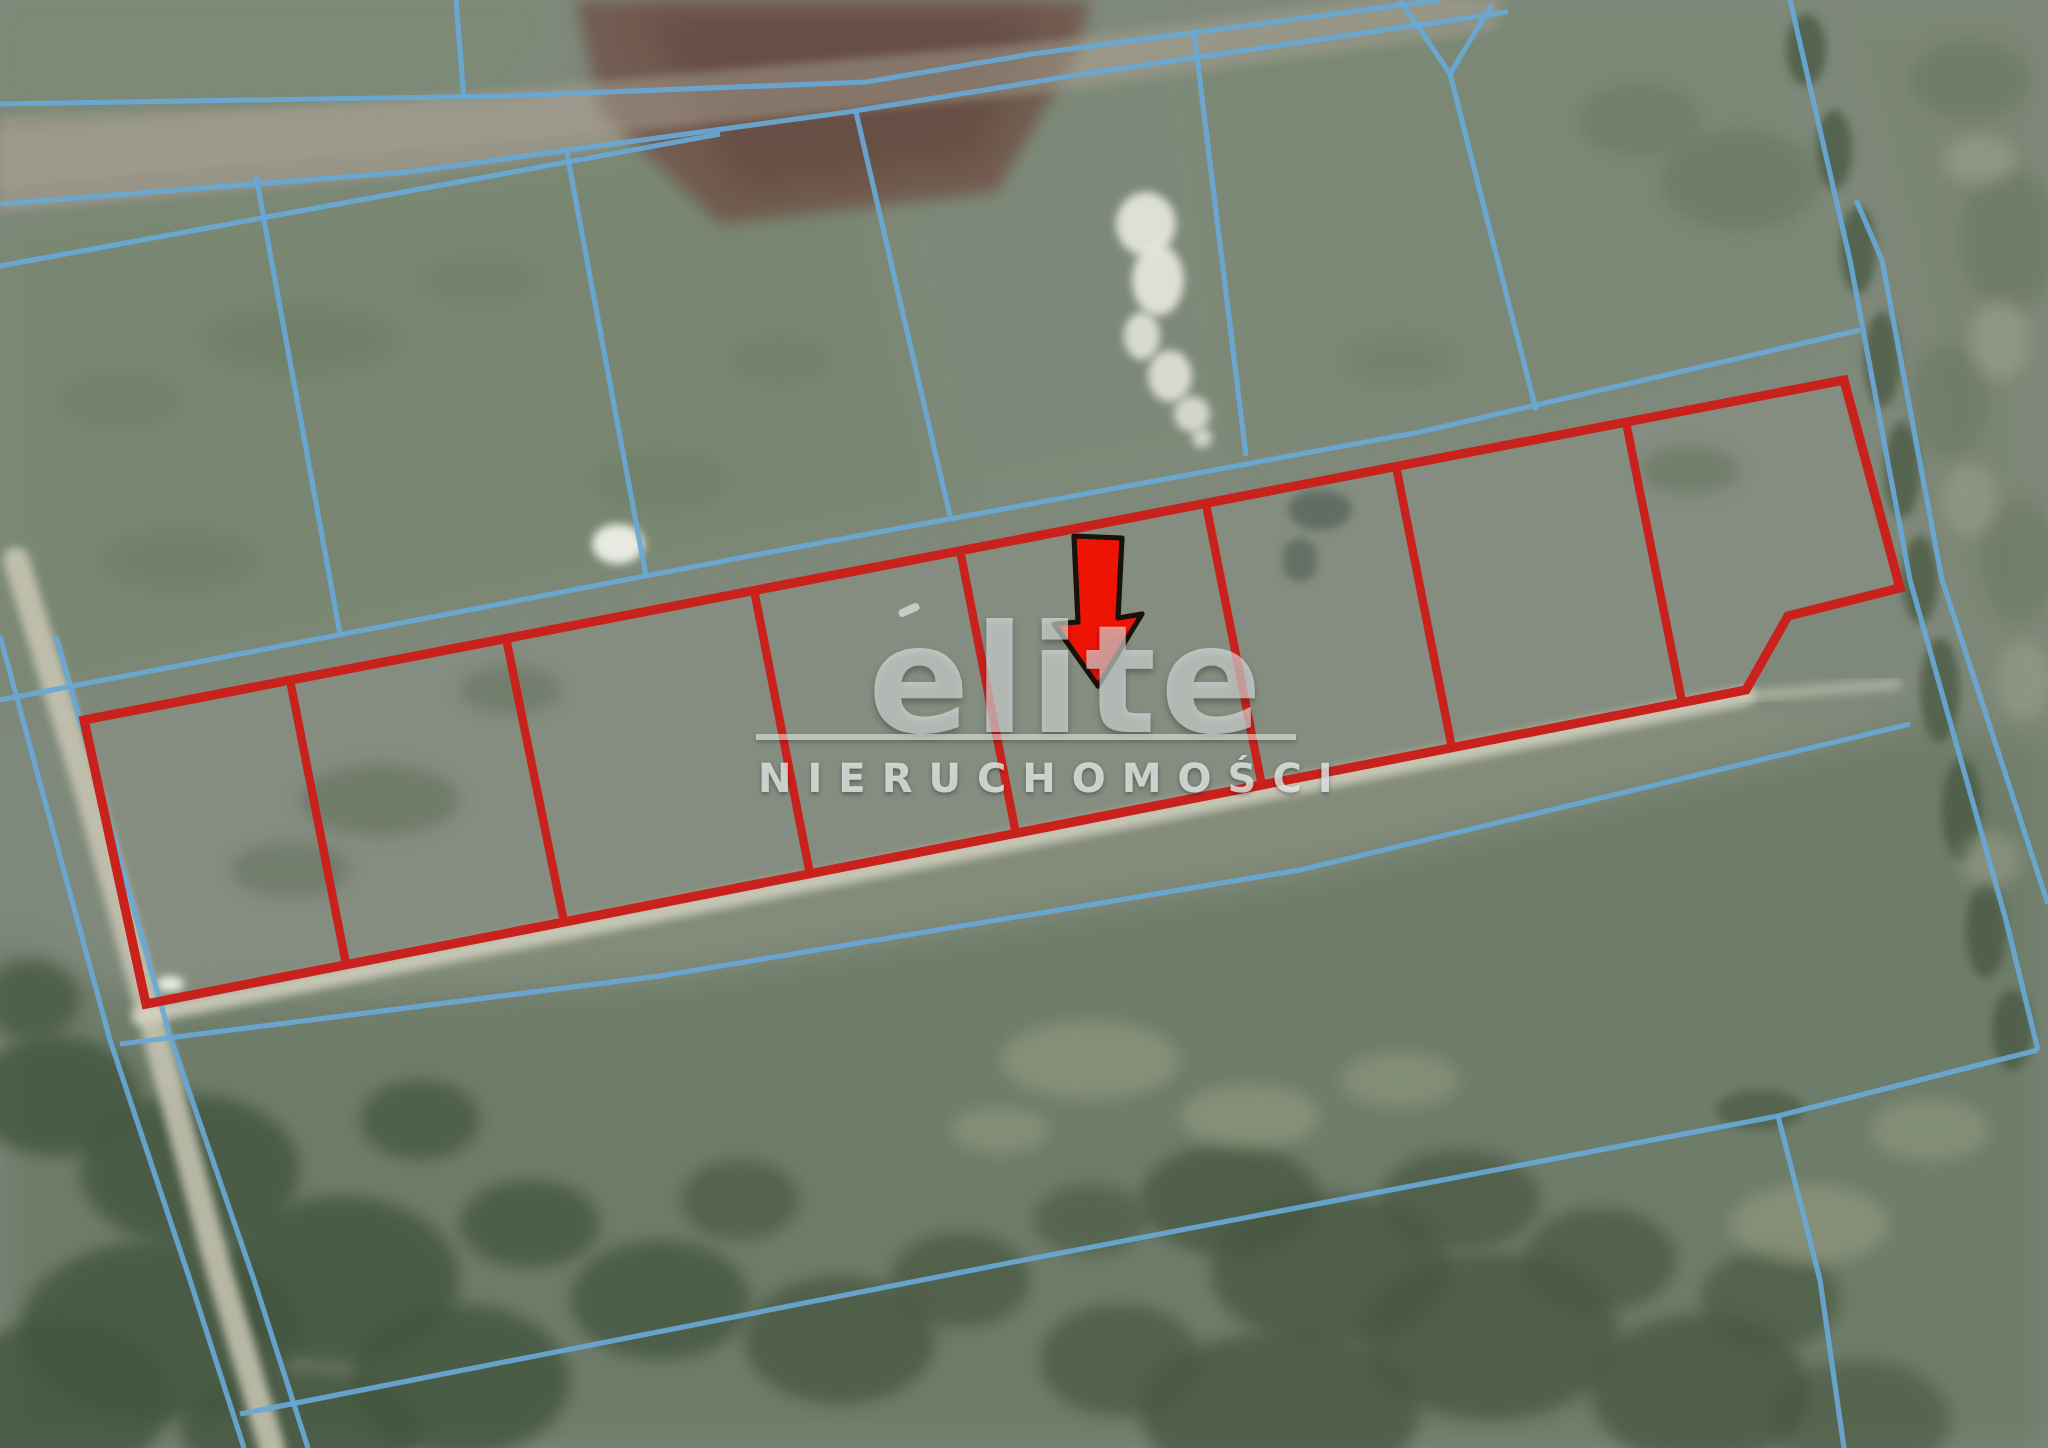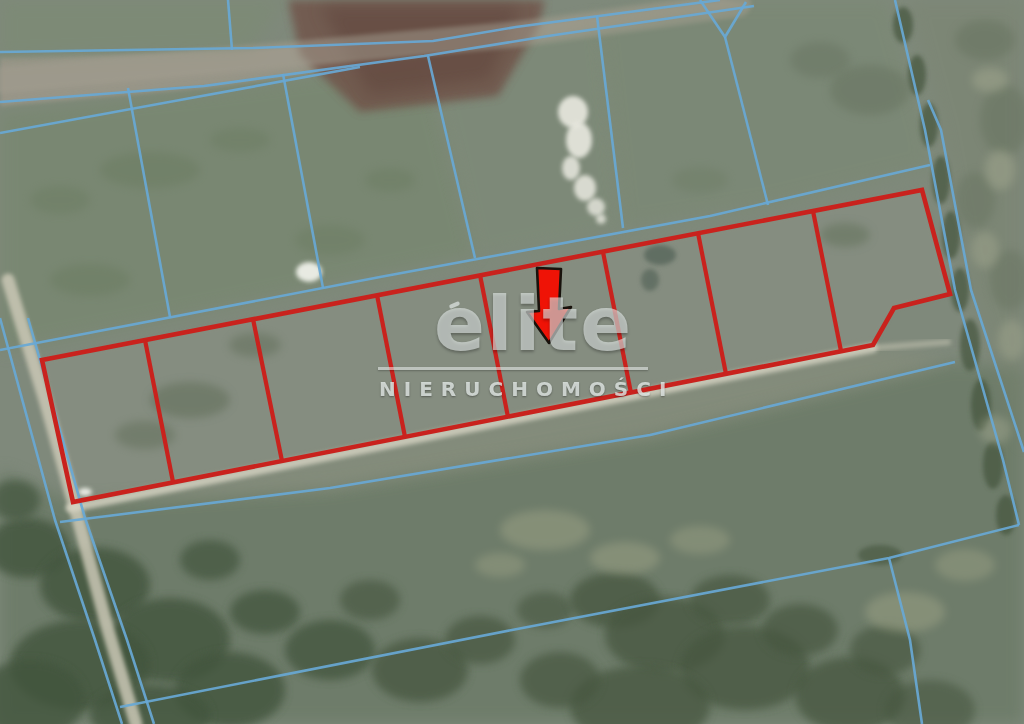--- a/index.html
+++ b/index.html
@@ -1,20 +1,20 @@
 <!DOCTYPE html>
 <html><head>
 <meta charset="utf-8">
 <style>
   html,body{margin:0;padding:0;background:#222;}
   .stage{position:relative;width:1024px;height:724px;overflow:hidden;
          font-family:"DejaVu Sans",sans-serif;}
   .stage svg{position:absolute;left:0;top:0;display:block;}
   .wm{position:absolute;left:0;top:0;width:100%;height:100%;pointer-events:none;}
-  .wm-brand{position:absolute;left:434px;top:287px;font-size:75px;font-weight:bold;
+  .wm-brand{position:absolute;left:434px;top:303px;font-size:75px;font-weight:bold;
             line-height:1;letter-spacing:2px;color:rgba(228,234,232,0.62);
             text-shadow:0 2px 3px rgba(0,0,0,0.28);
             font-family:"DejaVu Sans",sans-serif;}
   .wm-accent{position:absolute;left:449px;top:303px;width:11px;height:4px;border-radius:2px;
              background:rgba(232,238,236,0.65);transform:rotate(-24deg);}
   .wm-rule{position:absolute;left:378px;top:367px;width:270px;height:3px;
            background:rgba(235,240,238,0.55);box-shadow:0 1px 2px rgba(0,0,0,0.25);}
   .wm-sub{position:absolute;left:379px;top:377px;font-size:20px;font-weight:bold;
           letter-spacing:8px;color:rgba(233,239,237,0.78);
           text-shadow:0 1px 2px rgba(0,0,0,0.35);white-space:nowrap;}

